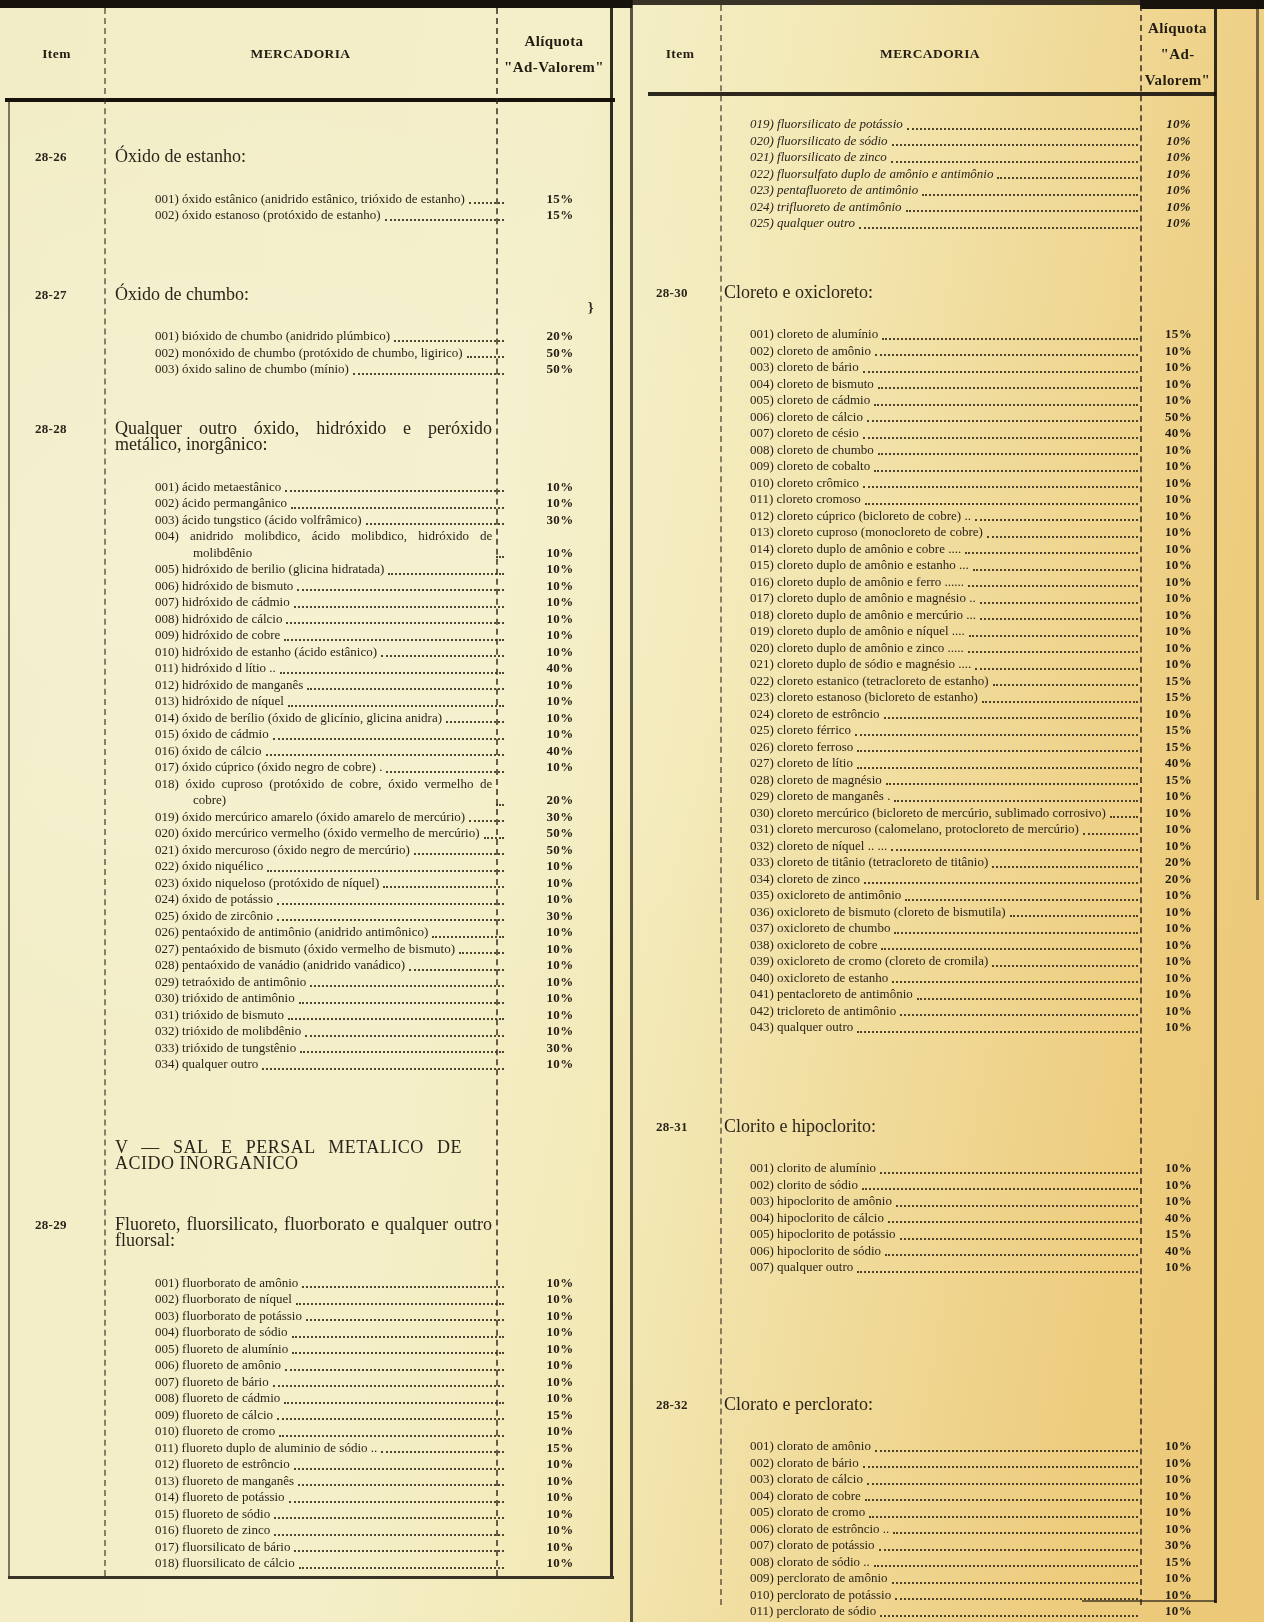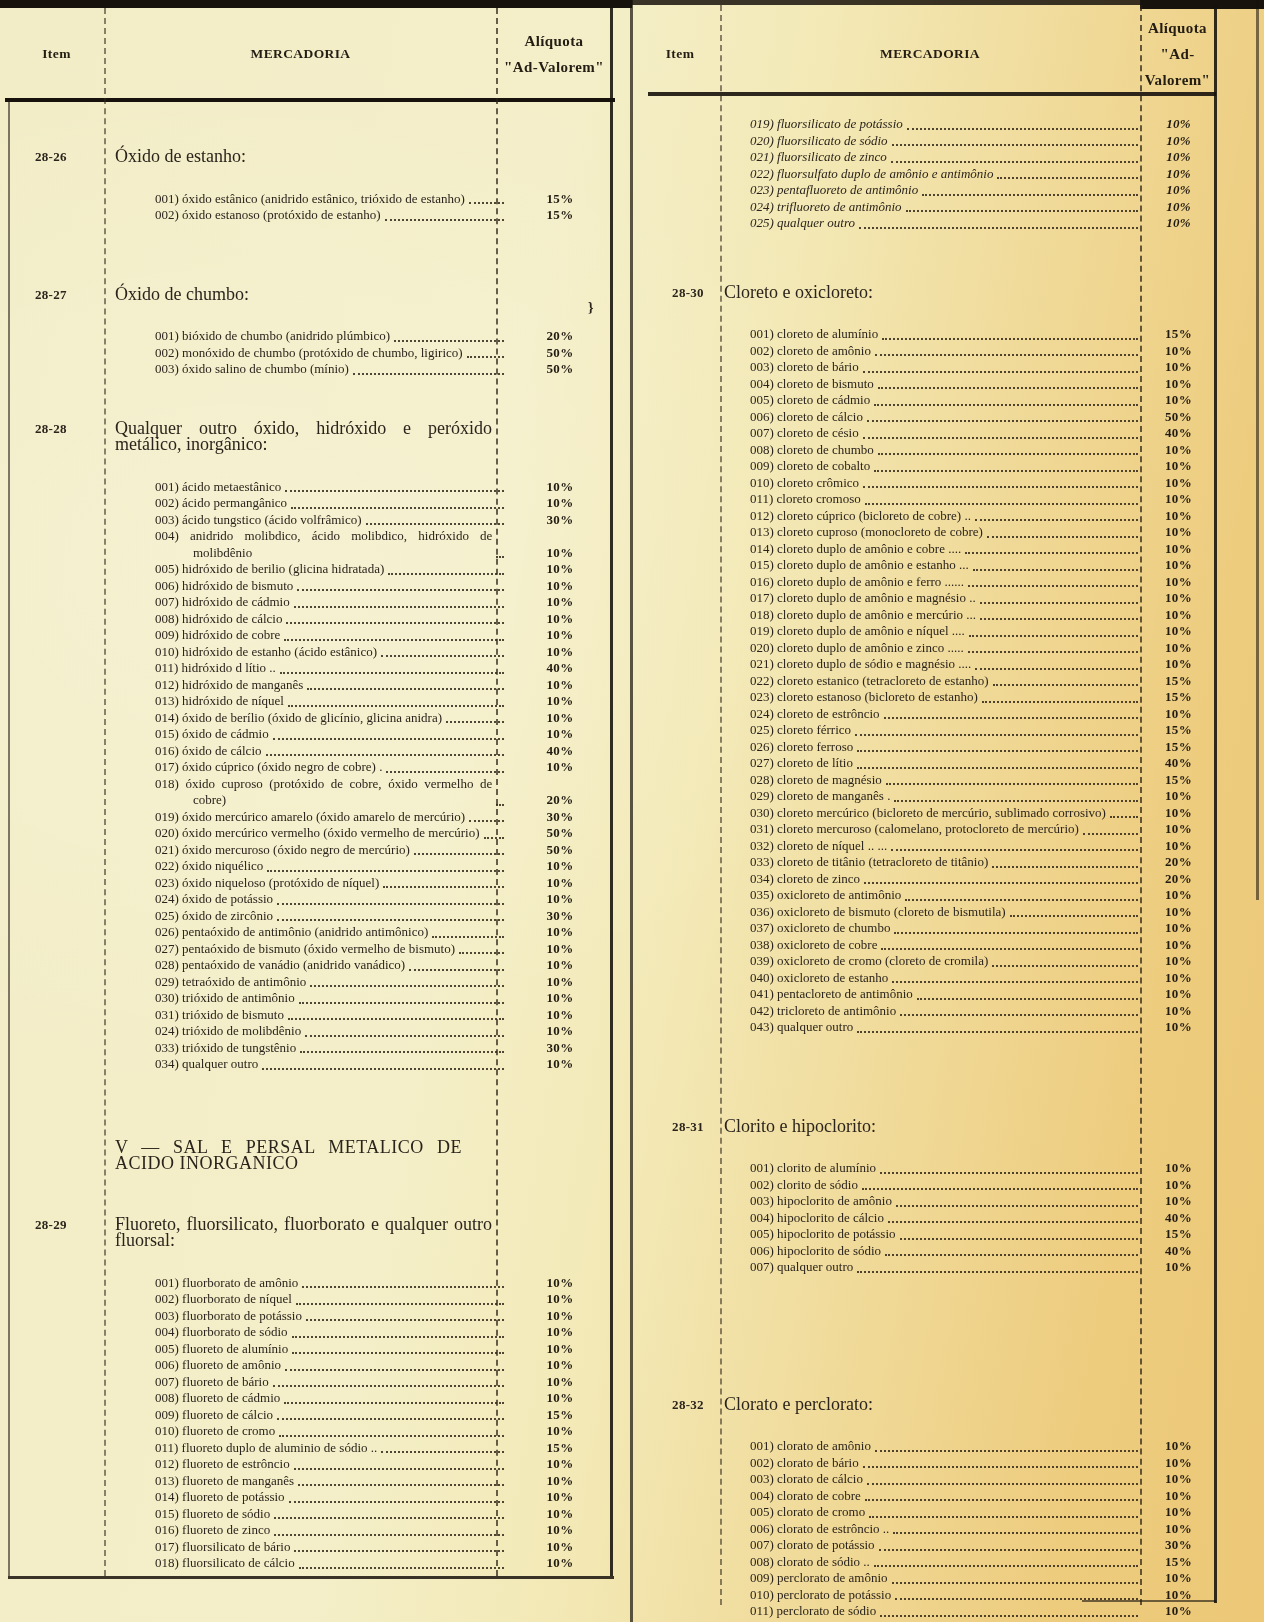--- a/index.html
+++ b/index.html
@@ -28,21 +28,21 @@
   .th{text-align:center;font-size:13.5px;letter-spacing:.4px;font-weight:bold;color:#241d14;}
   .th.aliq{font-weight:bold;font-size:15px;line-height:26px;}
   .tbody{position:absolute;left:0;right:0;top:102px;}
   .left .tbody{padding-top:12px;}
   .right .tbody{padding-top:4px;}
   .section{display:grid;position:relative;}
   .left .section{grid-template-columns:97px 507px;}
   .right .section{grid-template-columns:80px 495px;}
   .item-cell{font-weight:bold;font-size:13px;padding-top:1px;letter-spacing:.3px;}
   .left .item-cell{padding-left:27px;}
-  .right .item-cell{padding-left:16px;text-align:center;}
+  .right .item-cell{padding-left:16px;}
   .heading{font-size:18px;line-height:16.5px;text-align:justify;}
   .left .heading{padding-left:10px;padding-right:120px;text-indent:0;}
   .right .heading{padding-left:4px;padding-right:100px;}
   .heading.caps{letter-spacing:.5px;padding-left:10px;padding-right:150px;}
   .entries{margin-top:26px;}
   .entry{display:flex;align-items:flex-end;font-size:13px;line-height:16.5px;}
   .left .entry{padding-left:50px;}
   .right .entry{padding-left:30px;}
   .desc{flex:0 1 auto;min-width:0;padding-left:38px;text-indent:-38px;text-align:justify;}
   .leader{flex:1 1 8px;min-width:6px;border-bottom:2px dotted rgba(50,40,26,0.85);margin:0 4px 3px 4px;}
@@ -292,21 +292,21 @@
                 <div class="desc">030) trióxido de antimônio</div>
                 <div class="leader"></div>
                 <div class="value">10%</div>
               </div>
               <div class="entry">
                 <div class="desc">031) trióxido de bismuto</div>
                 <div class="leader"></div>
                 <div class="value">10%</div>
               </div>
               <div class="entry">
-                <div class="desc">024) trióxido de molibdênio</div>
+                <div class="desc">032) trióxido de molibdênio</div>
                 <div class="leader"></div>
                 <div class="value">10%</div>
               </div>
               <div class="entry">
                 <div class="desc">033) trióxido de tungstênio</div>
                 <div class="leader"></div>
                 <div class="value">30%</div>
               </div>
               <div class="entry">
                 <div class="desc">034) qualquer outro</div>

